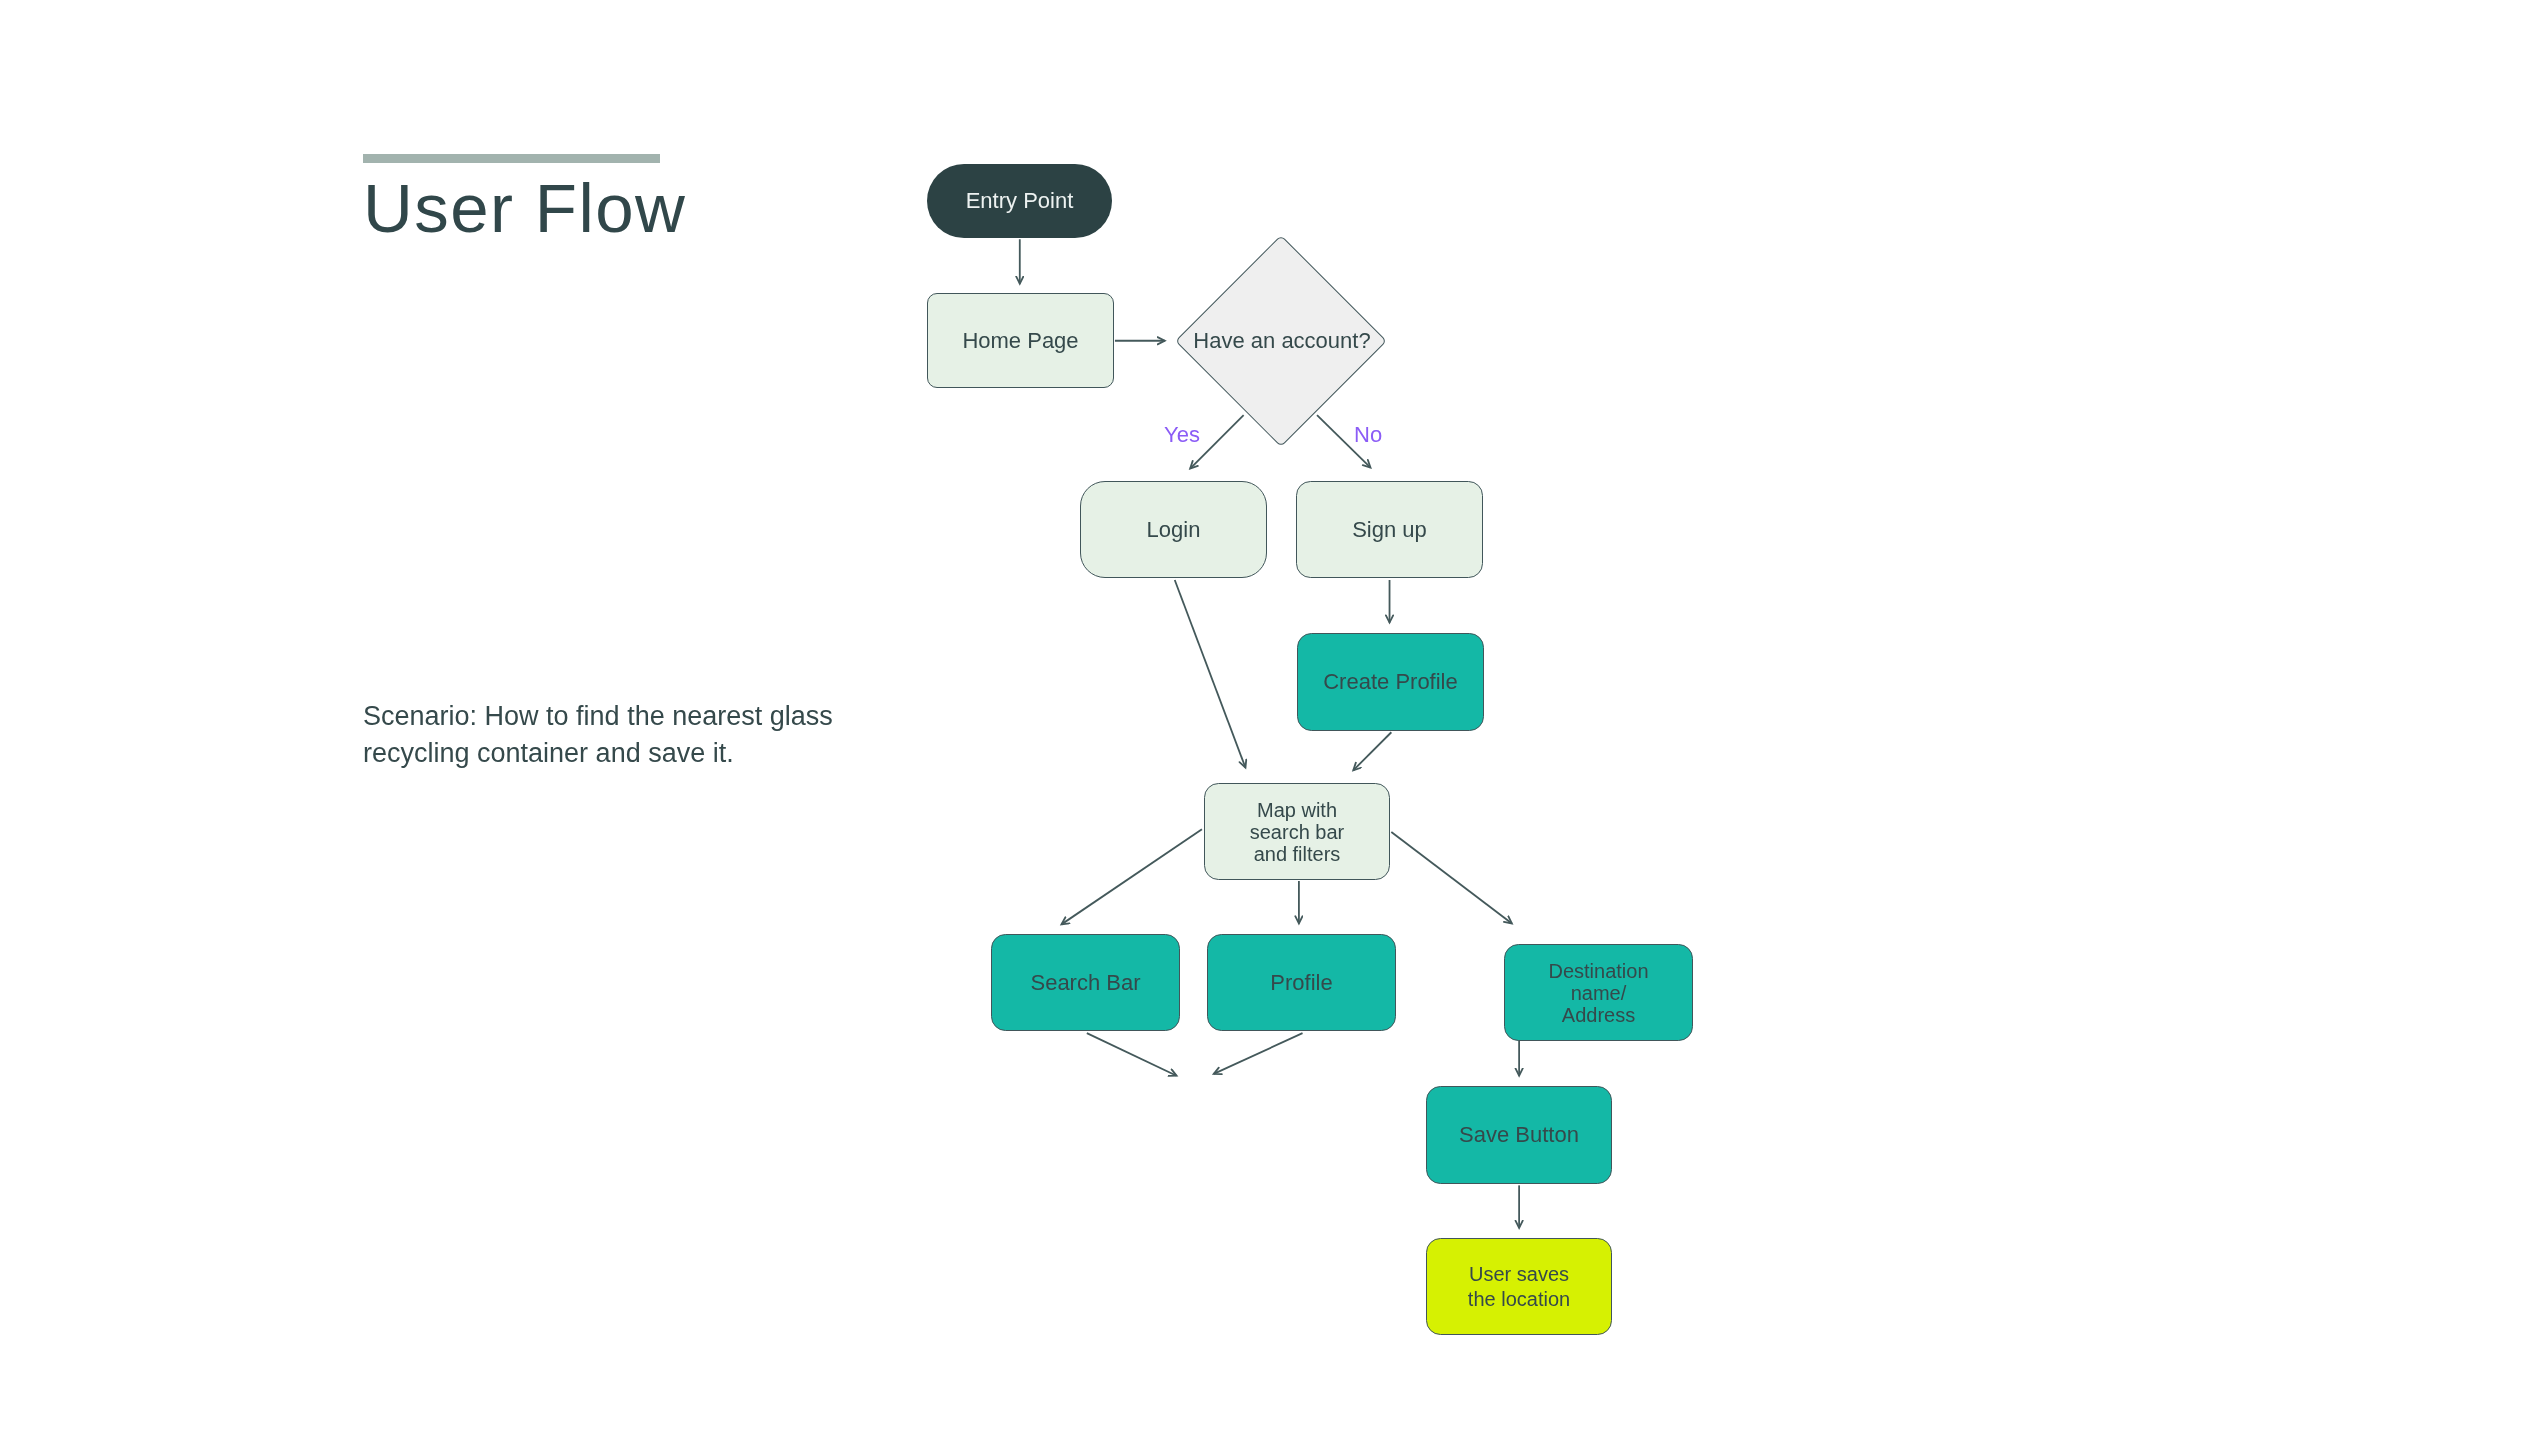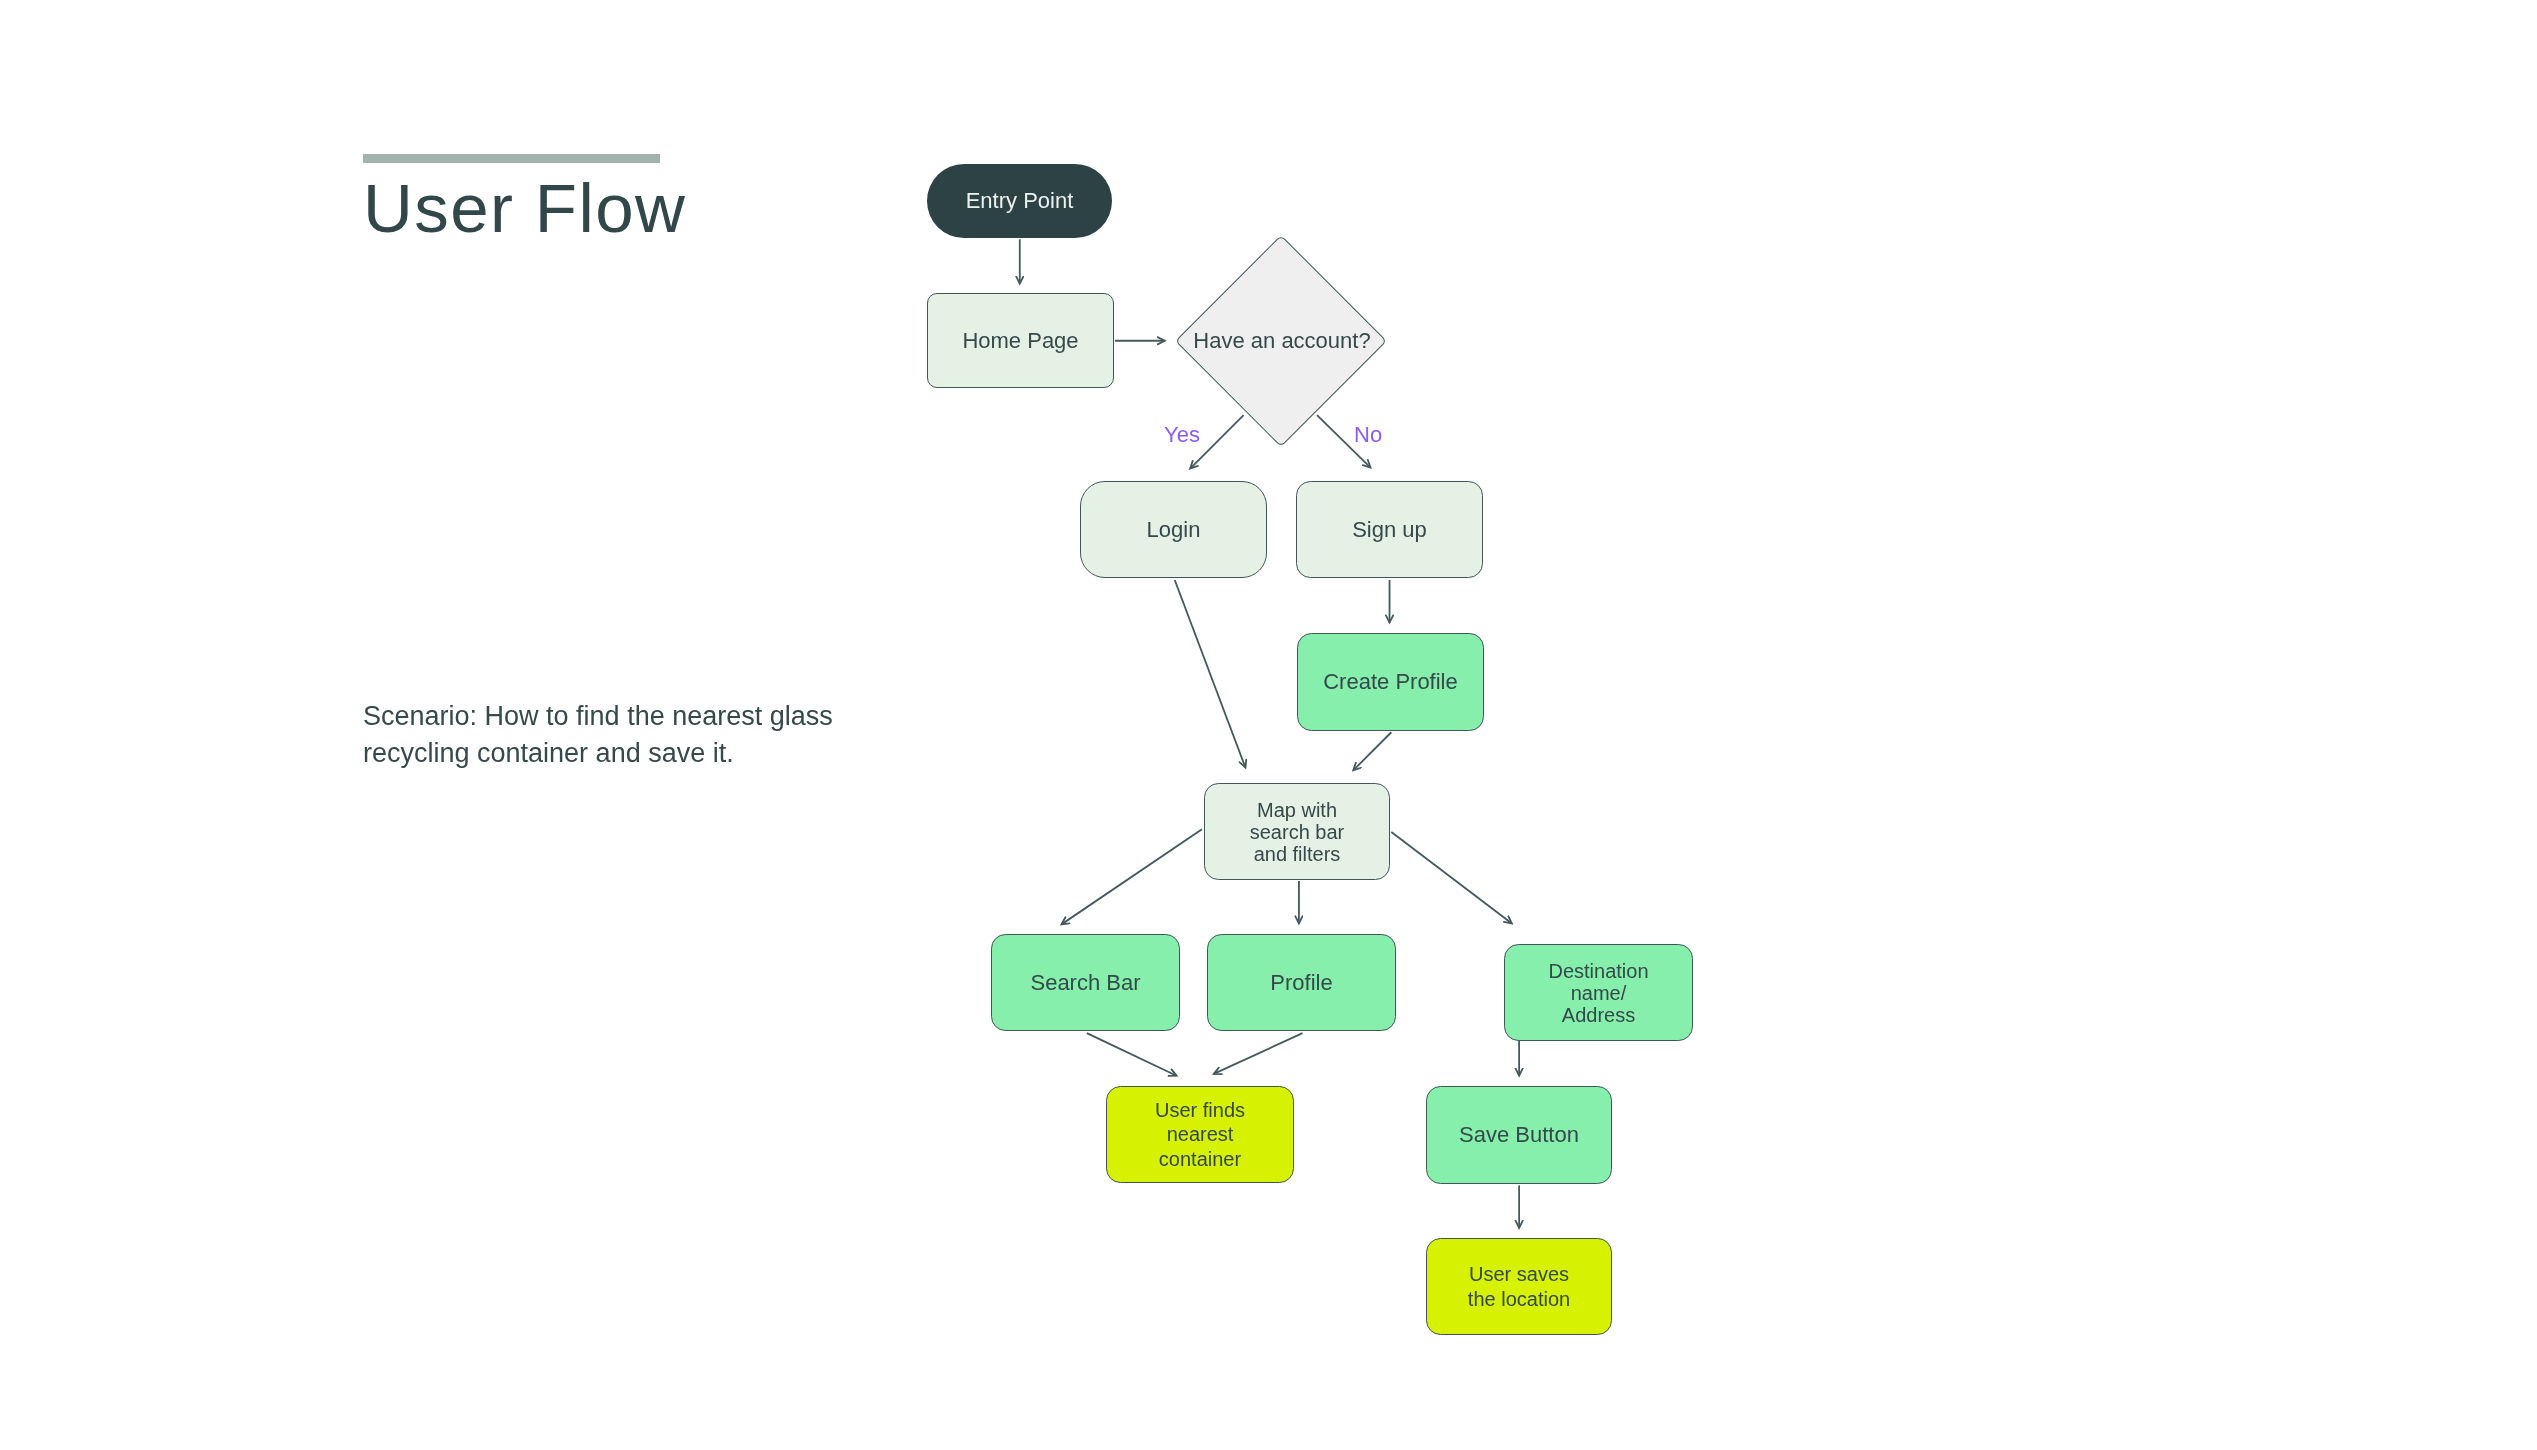--- a/index.html
+++ b/index.html
@@ -17,21 +17,21 @@
   .scenario{position:absolute;left:363px;top:698px;font-size:27px;line-height:37px;white-space:pre-line;color:#35494B;}
 
   
   .node{
     position:absolute;box-sizing:border-box;
     display:flex;align-items:center;justify-content:center;text-align:center;
     border:1.8px solid #41565A;border-radius:14.5px;
     font-size:22px;line-height:26px;color:#35494B;white-space:pre-line;
   }
   .node.green{background:#E6F1E6;}
-  .node.gray{background:#86efac;}
+  .node.gray{background:#14b8a6;}
   .node.yellow{background:#D6F102;font-size:20px;line-height:24.5px;}
   .node.pill{background:#2C4244;color:#EDF2F1;border:none;border-radius:38px;}
   .node.small-text{font-size:20px;line-height:22px;}
 
   #n-entry{left:927px;top:164px;width:185px;height:74px;}
   #n-home{left:927px;top:293px;width:187px;height:95px;border-radius:10px;}
 
   .diamond{
     position:absolute;left:1206px;top:266px;width:150px;height:150px;
     transform:rotate(45deg);background:#EFEFEF;border:1.8px solid #41565A;border-radius:5.4px;box-sizing:border-box;
@@ -113,23 +113,20 @@
 and filters</div>
 
   <div class="node gray" id="n-search">Search Bar</div>
 
   <div class="node gray" id="n-filters">Profile</div>
 
   <div class="node gray small-text" id="n-destination">Destination
 name/
 Address</div>
 
-  <div class="node yellow" id="n-found">User finds
-nearest
-container</div>
 
   <div class="node gray" id="n-save">Save Button</div>
 
   <div class="node yellow" id="n-saved">User saves
 the location</div>
 
 </div>
 
 
 </body></html>

